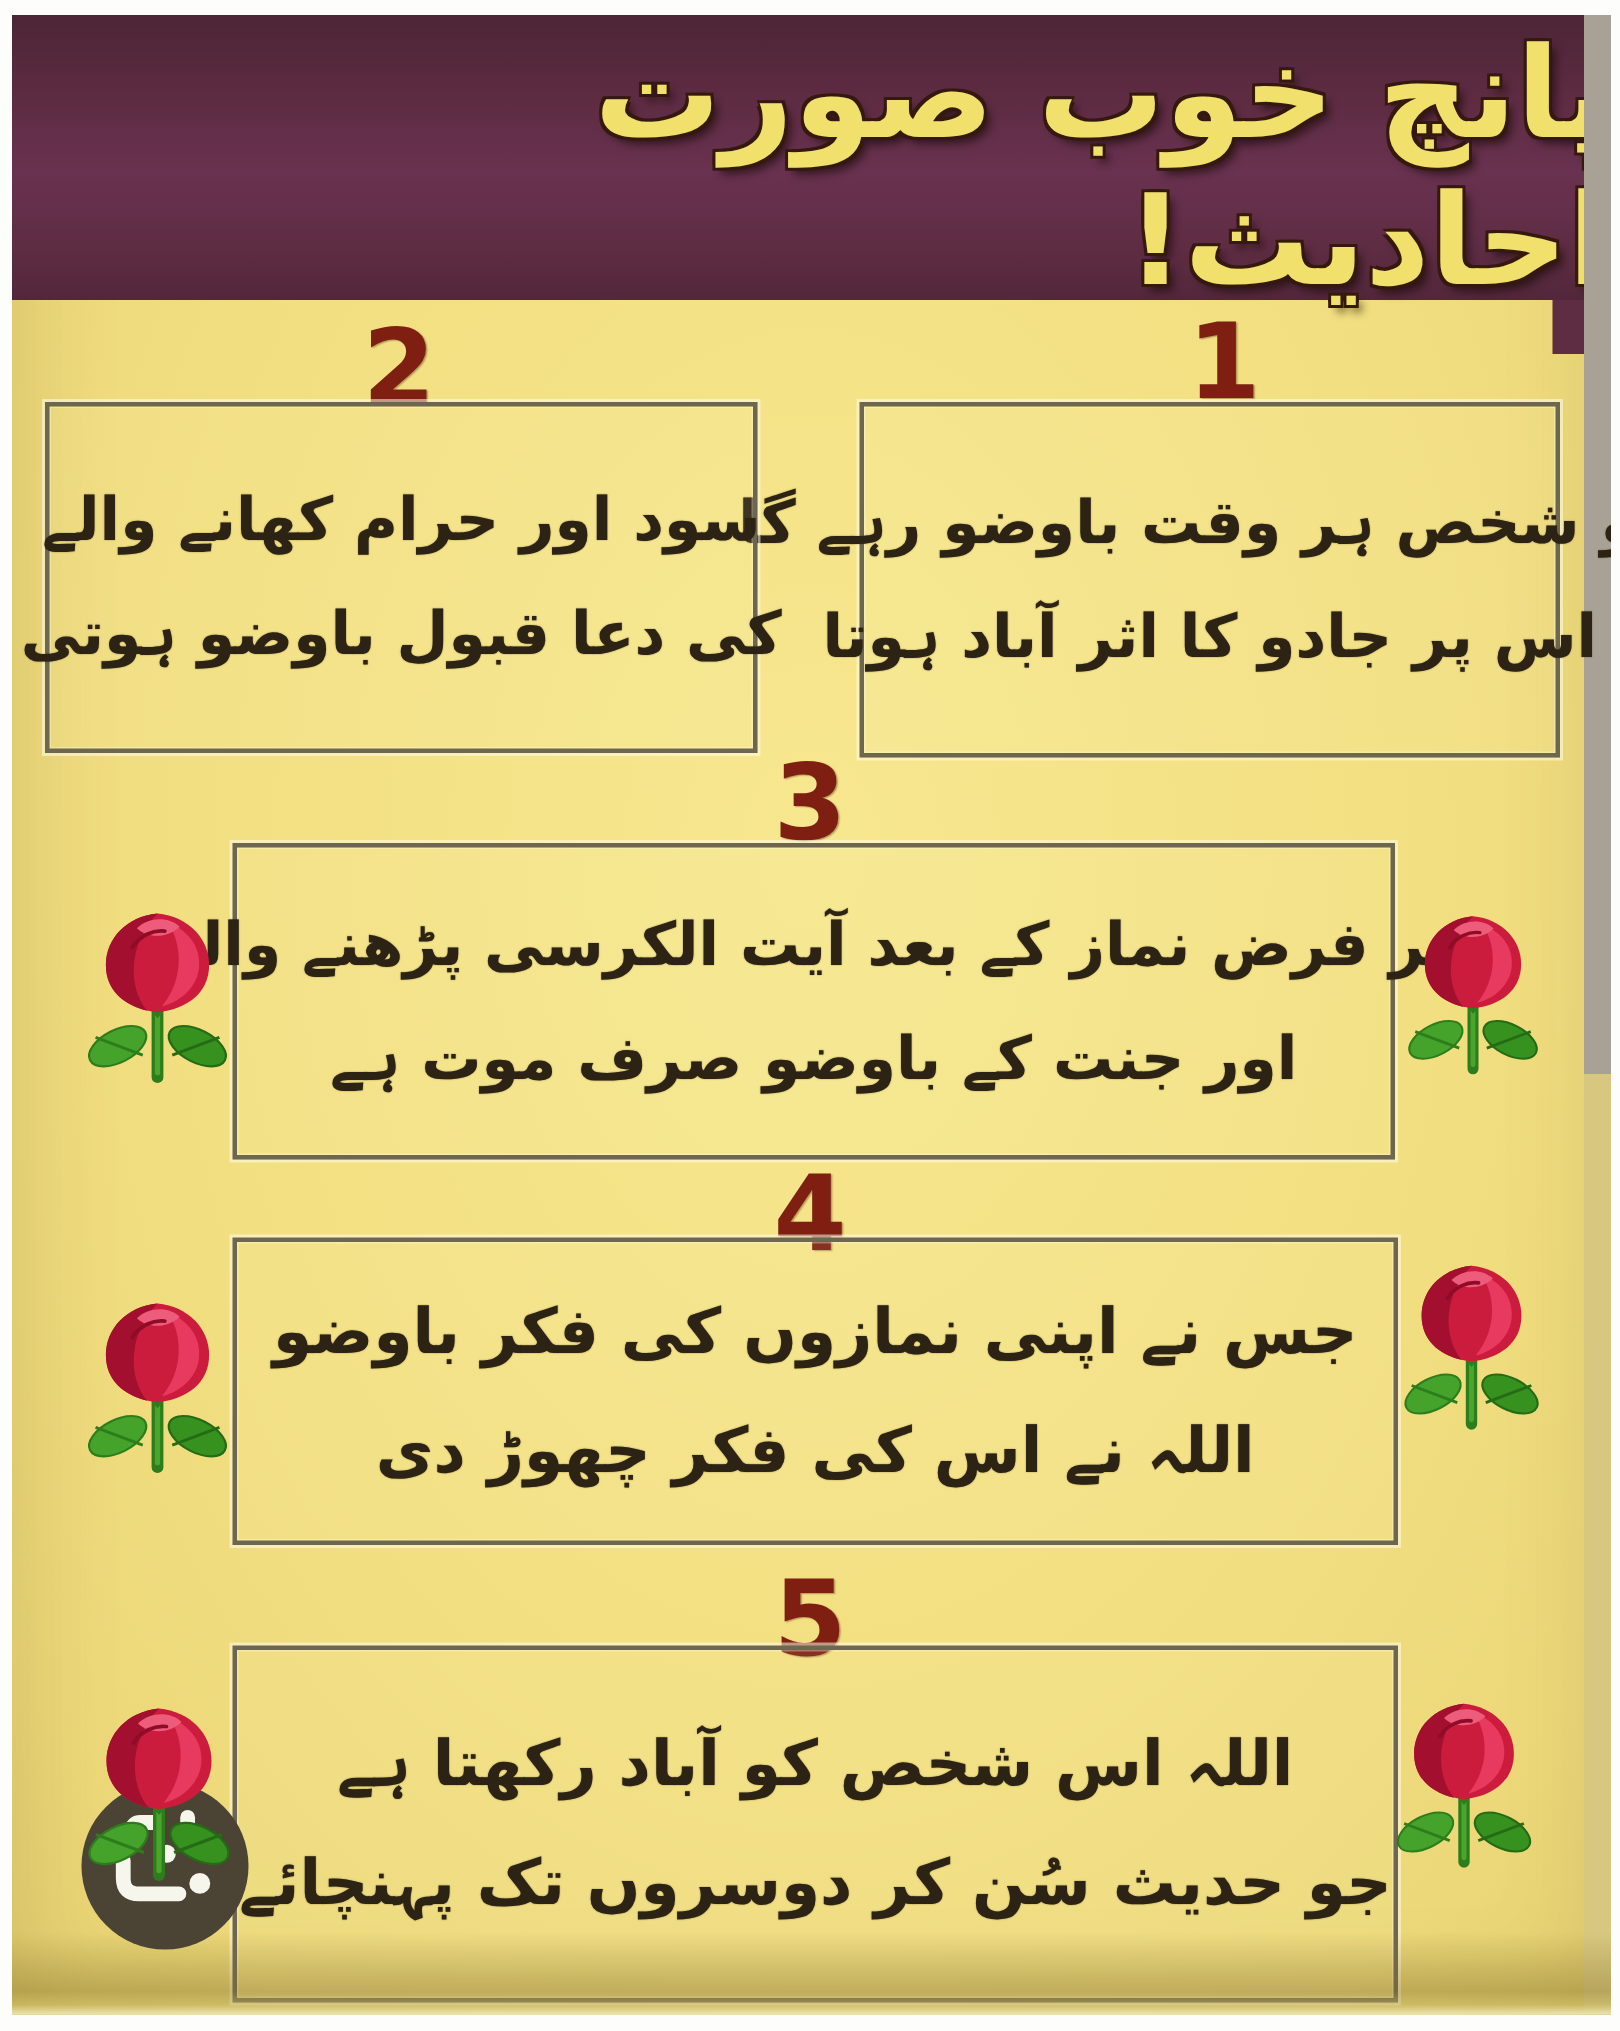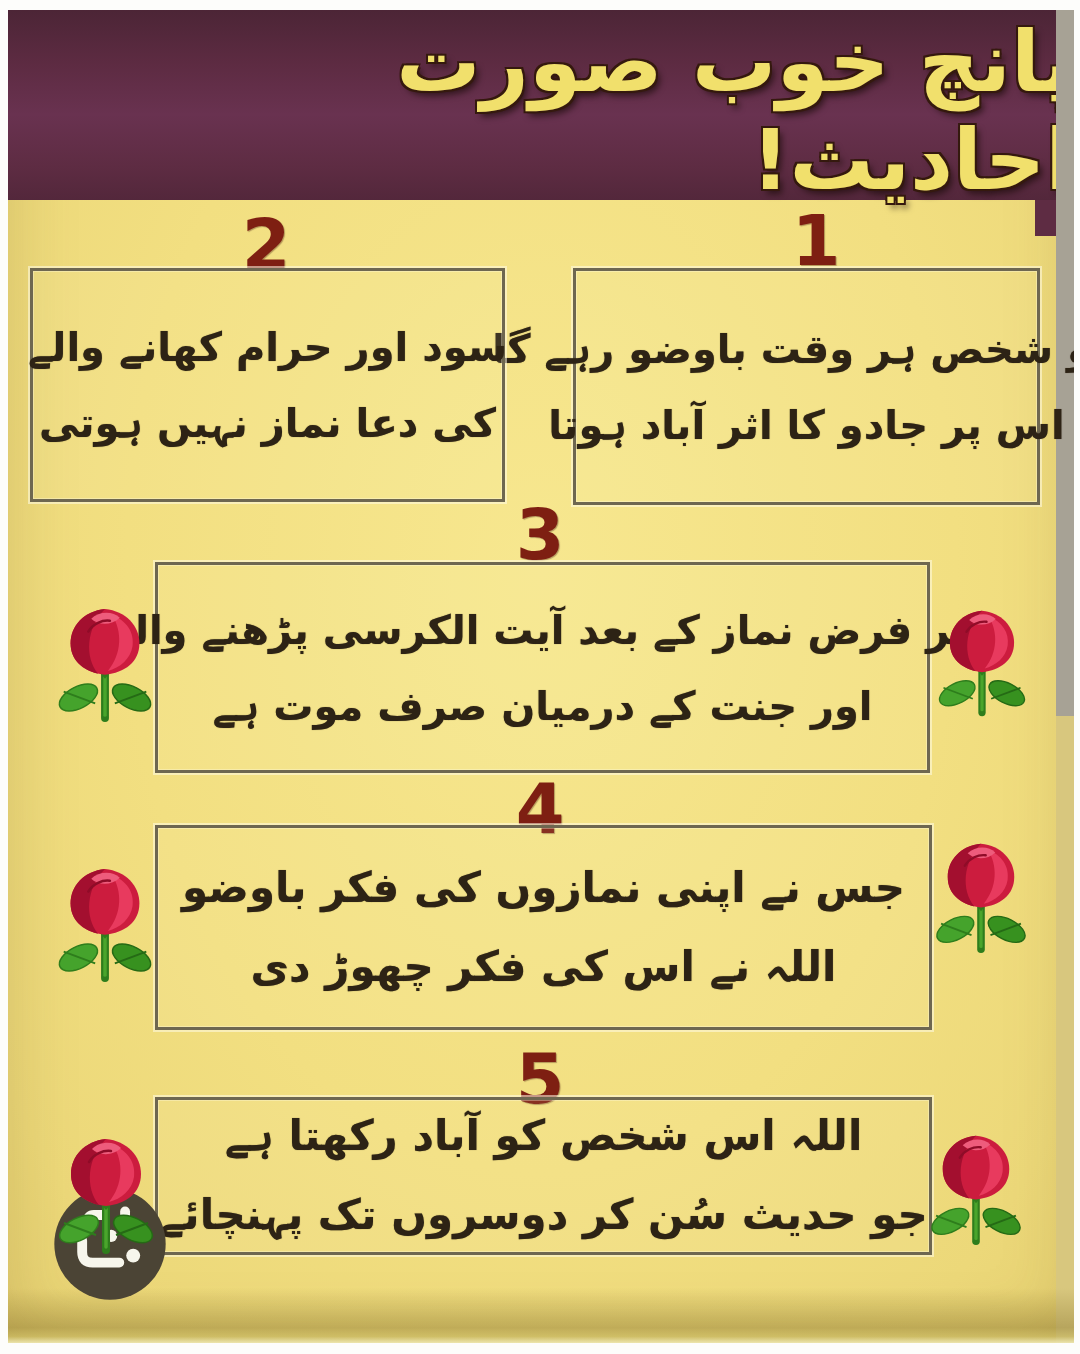--- a/index.html
+++ b/index.html
@@ -62,21 +62,21 @@
   .box .line{
     direction:rtl;text-align:center;
     font-weight:700;color:#2d2315;
     text-shadow:0 0 1px rgba(40,28,8,.55);
     line-height:1.45;white-space:nowrap;
   }
   .box1{left:565px;top:258px;width:467px;height:237px;}
   .box2{left:22px; top:258px;width:475px;height:234px;}
   .box3{left:147px;top:552px;width:775px;height:211px;}
   .box4{left:147px;top:815px;width:777px;height:205px;}
-  .box5{left:147px;top:1087px;width:777px;height:158px;}
+  .box5{left:147px;top:1087px;width:777px;height:238px;}
   .box1 .line,.box2 .line{font-size:40px;}
   .box3 .line,.box4 .line,.box5 .line{font-size:42px;}
   .box3 .line{font-size:40px;}
   
   .rose{position:absolute;}
   .rose svg{display:block;width:100%;height:100%;}
   .rose-a{left:47px; top:596px; width:100px;height:118px;}
   .rose-b{left:47px; top:856px; width:100px;height:118px;}
   .rose-c{left:48px; top:1126px;width:100px;height:120px;z-index:3;}
   .rose-d{left:928px;top:598px; width:92px; height:110px;}
@@ -104,25 +104,25 @@
   <div class="num num3">3</div>
   <div class="num num4">4</div>
   <div class="num num5">5</div>
 
   <div class="box box1">
     <div class="line">جو شخص ہر وقت باوضو رہے گا</div>
     <div class="line">اس پر جادو کا اثر آباد ہوتا</div>
   </div>
   <div class="box box2">
     <div class="line">سود اور حرام کھانے والے</div>
-    <div class="line">کی دعا نماز نہیں ہوتی</div>
+    <div class="line">کی دعا قبول باوضو ہوتی</div>
   </div>
   <div class="box box3">
     <div class="line">ہر فرض نماز کے بعد آیت الکرسی پڑھنے والے</div>
-    <div class="line">اور جنت کے درمیان صرف موت ہے</div>
+    <div class="line">اور جنت کے باوضو صرف موت ہے</div>
   </div>
   <div class="box box4">
     <div class="line">جس نے اپنی نمازوں کی فکر باوضو</div>
     <div class="line">اللہ نے اس کی فکر چھوڑ دی</div>
   </div>
   <div class="box box5">
     <div class="line">اللہ اس شخص کو آباد رکھتا ہے</div>
     <div class="line">جو حدیث سُن کر دوسروں تک پہنچائے</div>
   </div>
 

